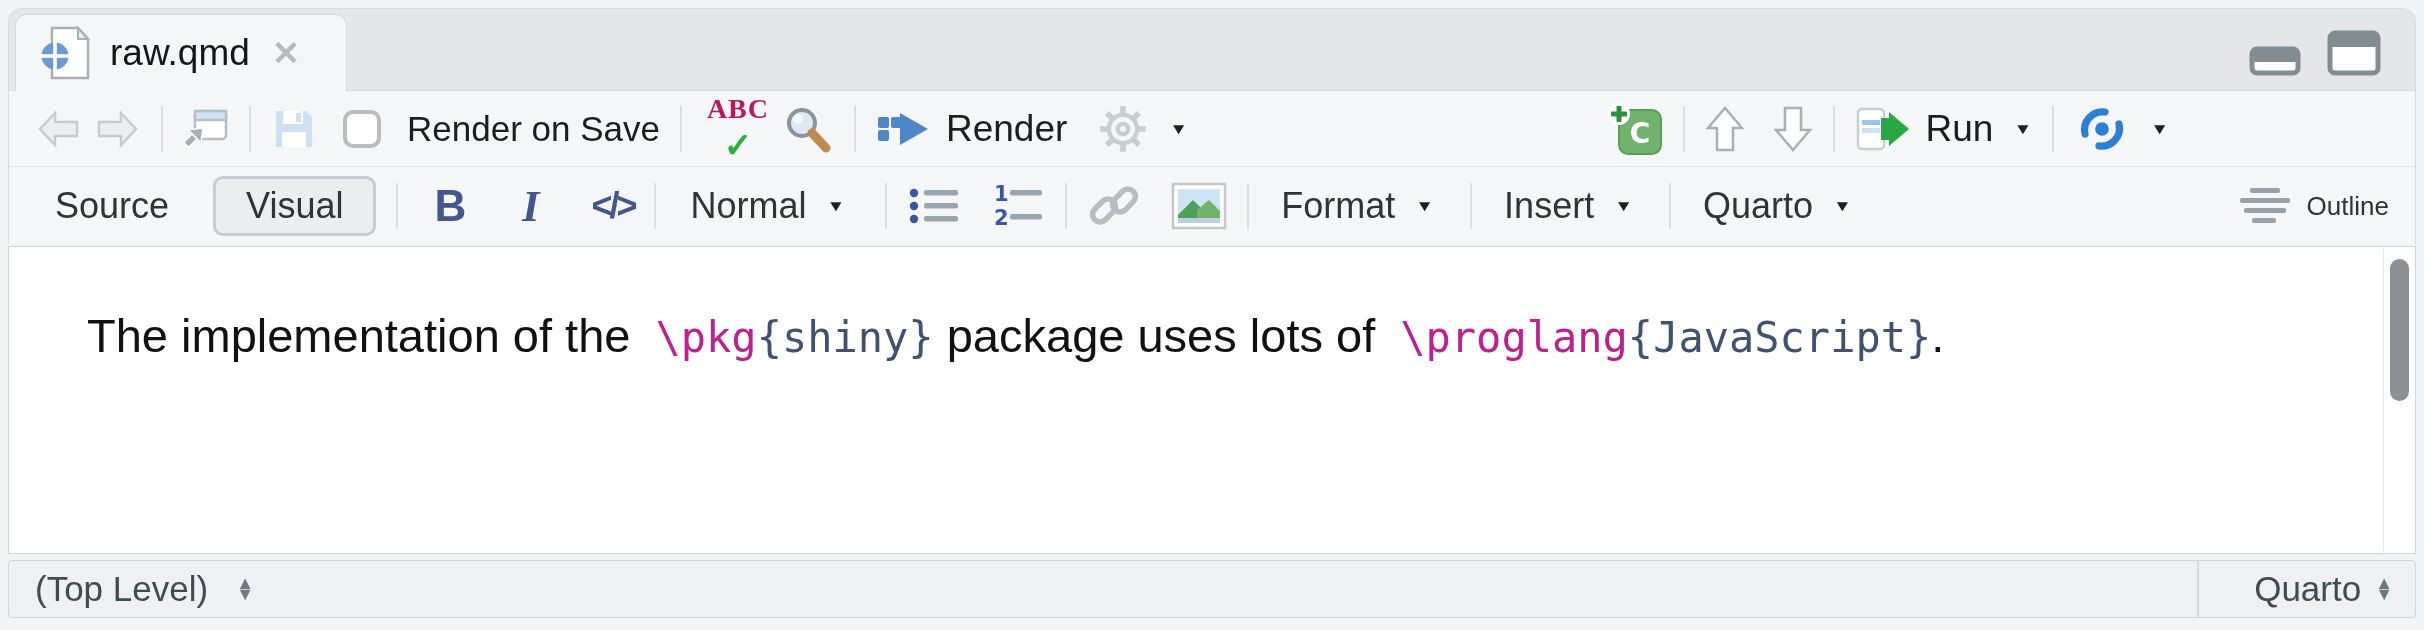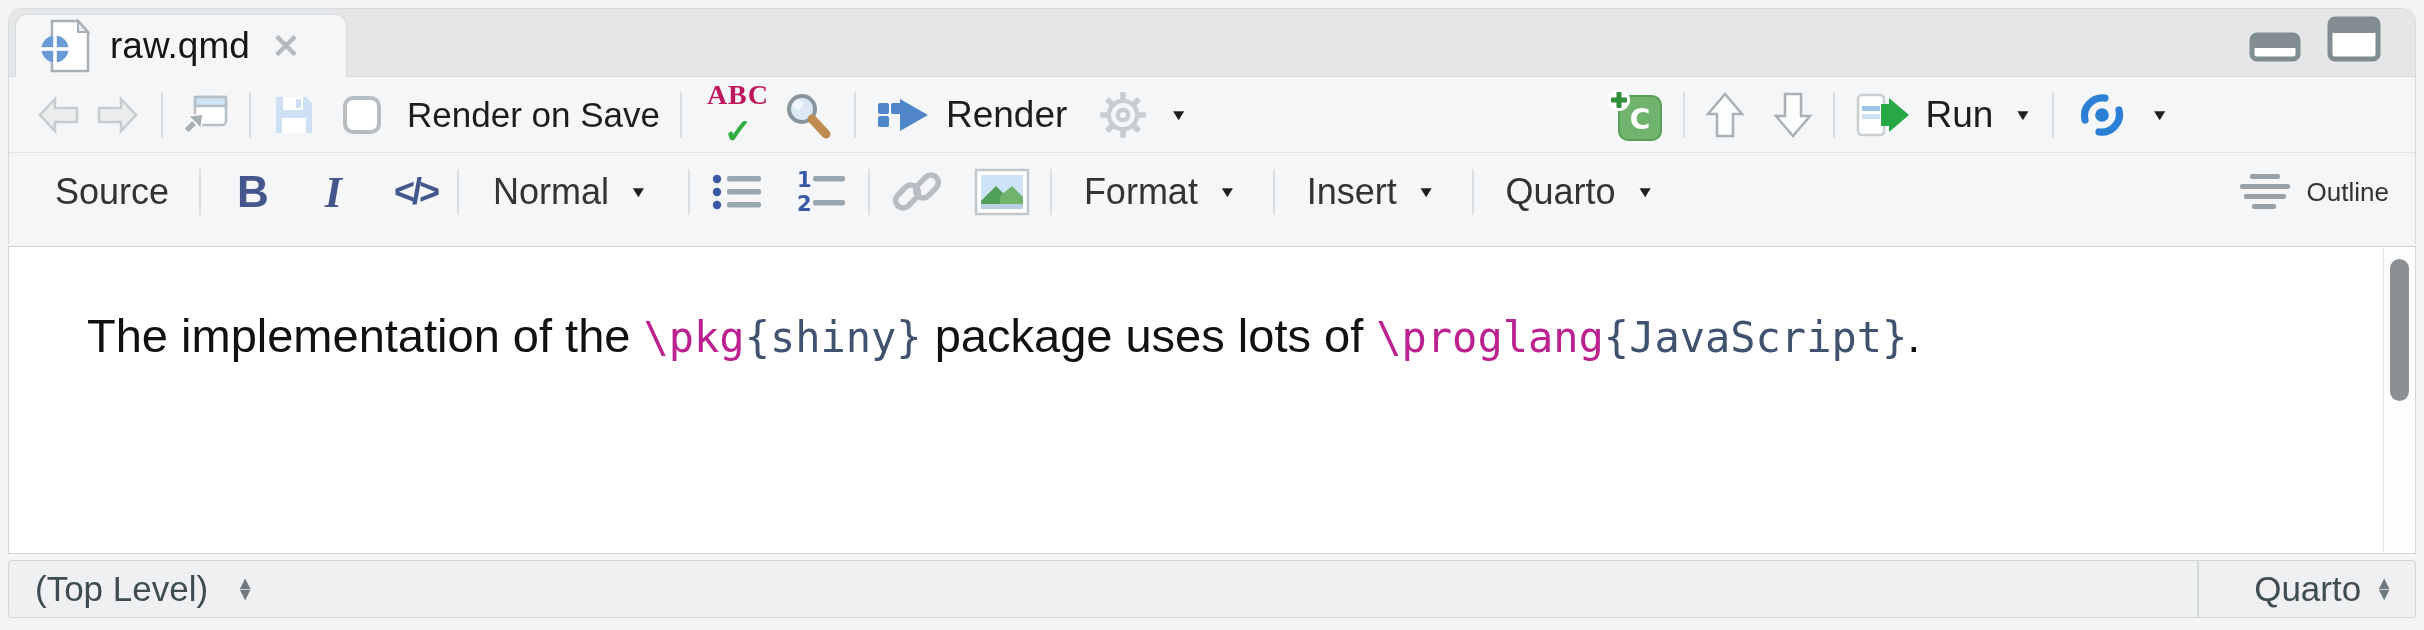--- a/index.html
+++ b/index.html
@@ -3,21 +3,21 @@
 <meta charset="utf-8">
 <style>
   * { margin:0; padding:0; box-sizing:border-box; }
   html,body { width:2424px; height:630px; }
   body { font-family:"Liberation Sans", sans-serif; background:#f2f4f5; position:relative; overflow:hidden; }
 
   
   .chrome { position:absolute; left:8px; top:8px; right:8px; height:236px;
             background:#f4f6f7; border:1px solid #d8dbdd; border-bottom:none;
             border-radius:14px 14px 0 0; }
-  .tabstrip { position:relative; height:68px; background:#e4e6e7; border-radius:13px 13px 0 0;
+  .tabstrip { position:relative; height:82px; background:#e4e6e7; border-radius:13px 13px 0 0;
               border-bottom:1px solid #d7dadc; }
   .tab { position:absolute; left:6px; top:5px; bottom:-1px; width:332px;
          background:#f4f6f7; border:1px solid #d7dadc; border-bottom:none;
          border-radius:12px 12px 0 0; display:flex; align-items:center; gap:18px;
          padding:0 24px; cursor:default; }
   .tab-title { font-size:37px; color:#161616; }
   .tab-close { font-size:34px; font-weight:700; color:#b4babd; margin-left:4px; }
   .win-controls { position:absolute; right:34px; bottom:14px; display:flex; align-items:flex-end; gap:26px; }
 
   
@@ -46,21 +46,21 @@
 
   .outline-btn { margin-left:auto; display:flex; align-items:center; gap:16px; }
   .outline-label { font-size:26px; color:#333; }
 
   
   .content { position:absolute; left:8px; right:8px; top:246px; height:308px;
              background:#ffffff; border:1px solid #d3d6d8; overflow:hidden; cursor:text; }
   .doc { padding:62px 0 0 78px; }
   .doc p { font-size:47px; color:#111; margin-bottom:74px; line-height:1.15; white-space:nowrap; }
   .span-code-magenta, .span-code-slate { font-family:"DejaVu Sans Mono", monospace; font-size:42px; }
-  .span-code-magenta { color:var(--code-magenta,#bb2290); }
+  .span-code-magenta { color:var(--code-magenta,#bb2290);margin-left:12px; }
   .span-code-slate  { color:var(--code-slate,#41526e); }
   .scroll-track { position:absolute; top:0; bottom:0; right:0; width:32px; background:#fdfdfd; border-left:1px solid #e4e7e9; }
   .scroll-thumb { position:absolute; top:12px; left:6px; width:19px; height:142px; border-radius:10px; background:#8b9094; }
 
   
   .statusbar { position:absolute; left:8px; right:8px; top:560px; height:58px;
                background:#eef0f1; border:1px solid #d3d6d8; border-radius:4px;
                display:flex; align-items:center; font-size:35px; color:#3f4c52; }
   .status-left { display:flex; align-items:center; gap:28px; padding:0 26px; height:100%; }
   .status-right { margin-left:auto; height:100%; width:218px; border-left:2px solid #d6d9da;
@@ -222,20 +222,23 @@
         <path d="M22.5 10 A 9 9 0 0 1 12.5 21" fill="none" stroke="#2b7fd4" stroke-width="3.6" stroke-linecap="round"></path>
       </svg>
       <span class="caret">▼</span>
     </span>
   </div>
 
   <div class="toolbar toolbar2">
     <span class="tb-btn plain-btn" style="margin-left:10px">
       <span class="fmt-label">Source</span>
     </span>
+    <span class="tb-btn visual-btn" style="margin-left:34px">
+      <span class="fmt-label">Visual</span>
+    </span>
     <span class="tb-sep"></span>
     <span class="tb-btn glyph-indigo b-icon" style="margin-left:16px">B</span>
     <span class="tb-btn glyph-indigo i-icon" style="margin-left:56px">I</span>
     <span class="tb-btn glyph-indigo code-icon" style="margin-left:52px">&lt;/&gt;</span>
     <span class="tb-sep"></span>
     <span class="tb-btn" style="margin-left:14px">
       <span class="fmt-label">Normal</span>
       <span class="caret">▼</span>
     </span>
     <span class="tb-sep" style="margin-left:40px"></span>

